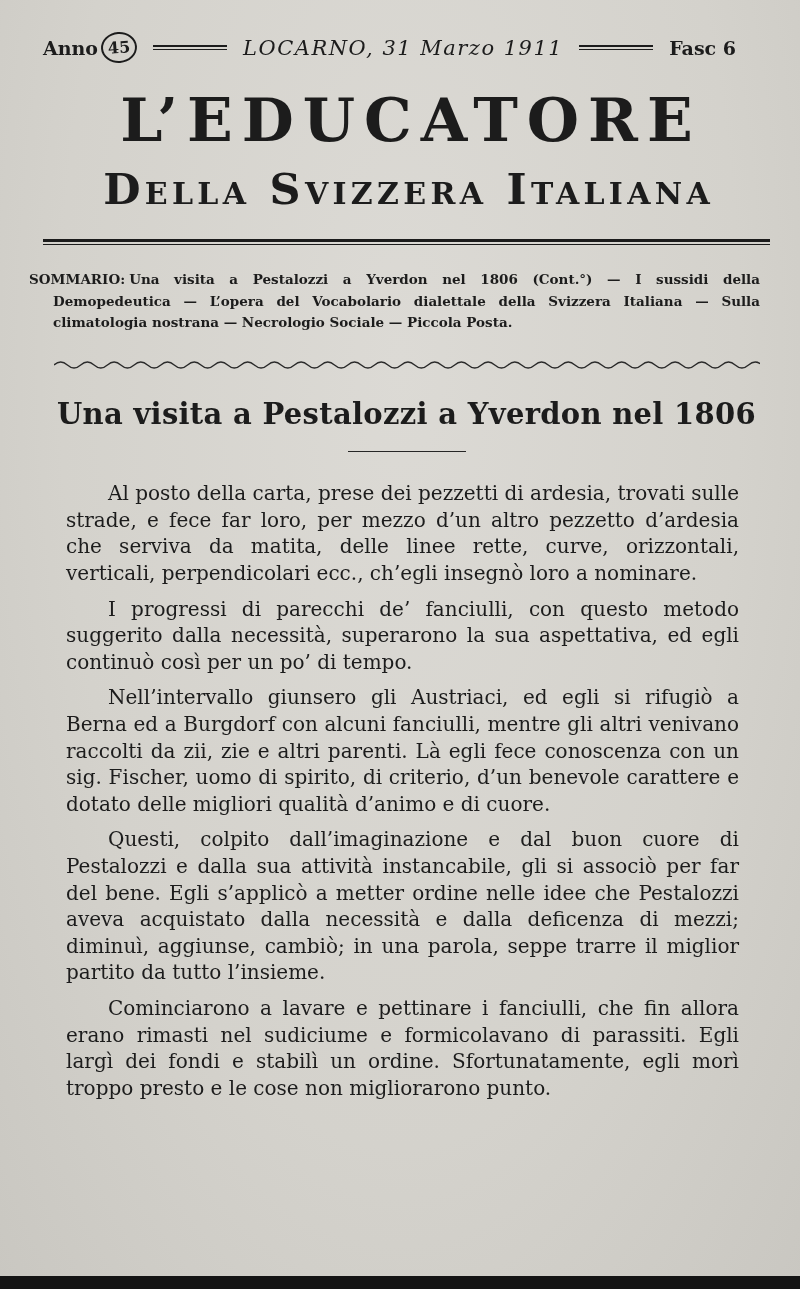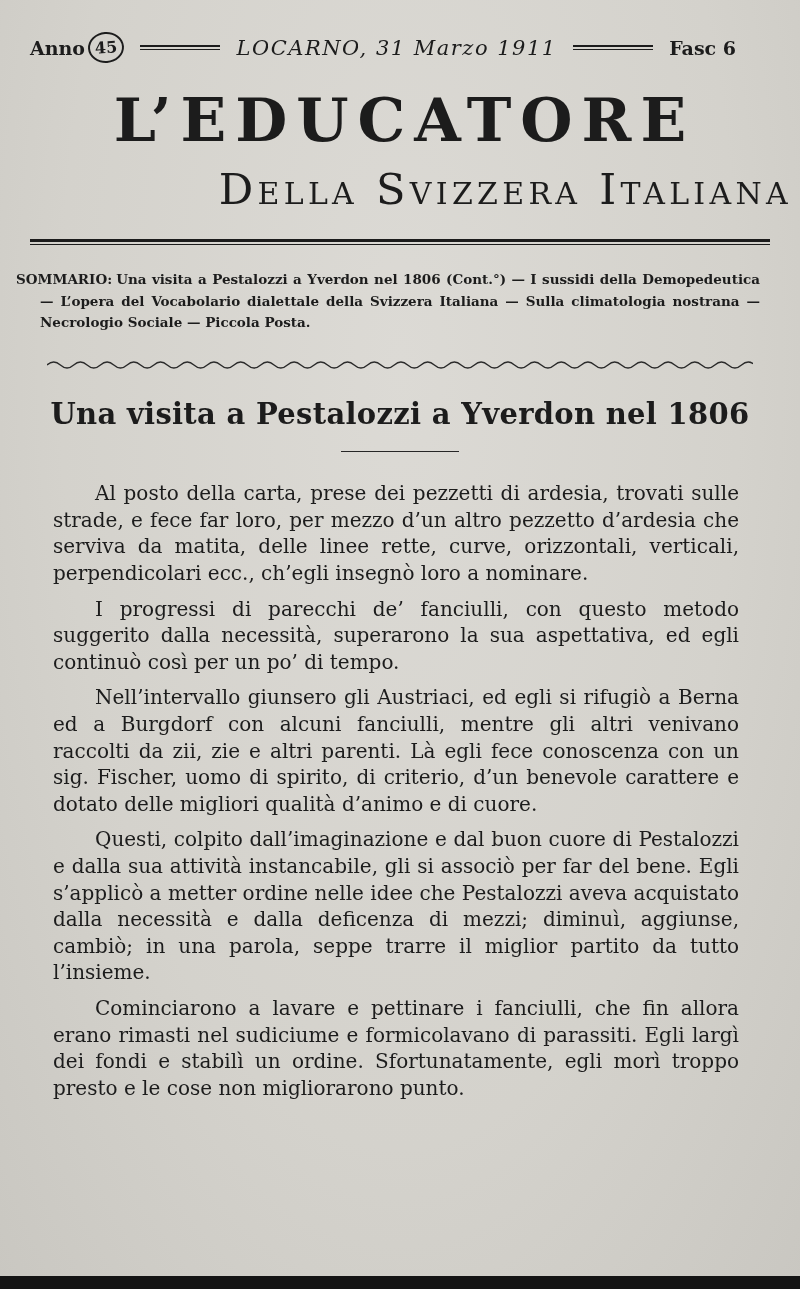--- a/index.html
+++ b/index.html
@@ -4,21 +4,21 @@
 <style>
   * { box-sizing: border-box; }
   html, body { margin: 0; padding: 0; }
   body {
     width: 800px; height: 1289px;
     overflow: hidden; position: relative;
     background: radial-gradient(ellipse at 50% 28%, #dcdad5 0%, #d4d2cc 60%, #c9c7c1 100%);
     color: #1c1c1c;
     font-family: "DejaVu Serif", serif;
   }
-  .page { width: 100%; height: 100%; position: relative; }
+  .page { width: 100%; height: 100%; position: relative; padding-left: 13px; }
 
   
   .header {
     display: flex; align-items: center;
     padding: 32px 64px 0 30px; gap: 16px;
   }
   .anno { display: flex; align-items: center; white-space: nowrap; }
   .anno-label { font-weight: bold; font-size: 19px; }
   .anno-circle {
     display: inline-flex; align-items: center; justify-content: center;
@@ -33,22 +33,22 @@
   .dateline { font-style: italic; font-size: 21px; letter-spacing: 1.5px; white-space: nowrap; }
   .fasc { font-weight: bold; font-size: 19px; white-space: nowrap; }
 
   
   .masthead1 {
     margin: 26px 0 12px; text-align: center;
     font-size: 60px; font-weight: bold; line-height: 1.05;
     letter-spacing: 0.15em; text-indent: 0.15em;
   }
   .masthead2 {
-    margin: 14px 8px 0; text-align: right;
-    font-size: 43px; font-weight: normal; line-height: 1.1;
+    margin: 14px 14px 0; text-align: center;
+    font-size: 43px; font-weight: bold; line-height: 1.1;
     font-variant: small-caps; letter-spacing: 0.10em; text-indent: 0.10em;
   }
   .double-rule {
     margin: 26px 30px 0; height: 6px;
     border-top: 3px solid #1c1c1c; border-bottom: 1.5px solid #1c1c1c;
   }
 
   
   .sommario {
     margin: 24px 40px 0 16px;

